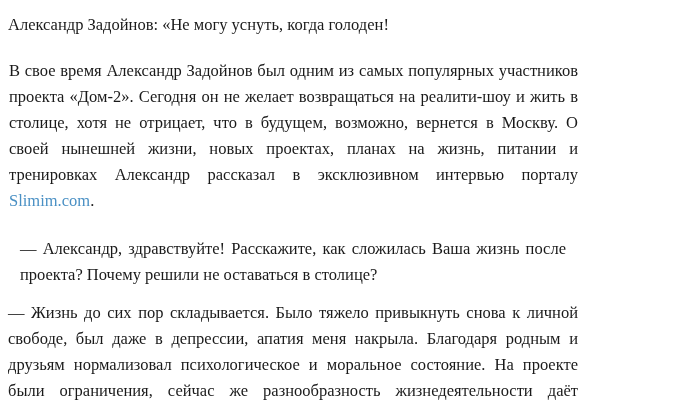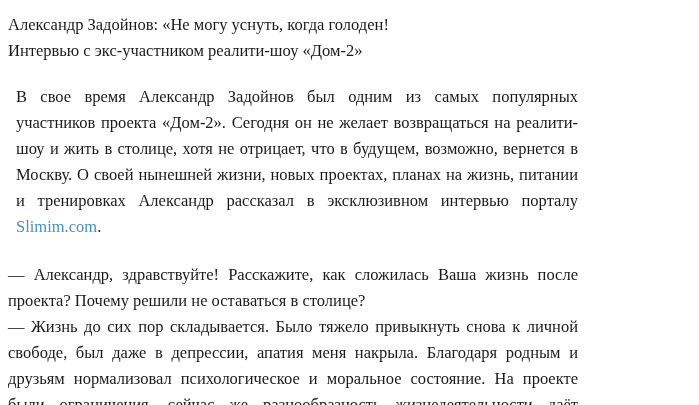--- a/index.html
+++ b/index.html
@@ -30,58 +30,57 @@
     max-width: 660px;
   }
   .headline .line {
     display: block;
   }
   .body-para {
     font-family: "Liberation Serif", serif;
     font-size: 16.5px;
     line-height: 26px;
     color: #1a1a1a;
-    margin: 0 0 22px 8px;
+    margin: 0 0 22px 1px;
     text-align: justify;
     text-justify: inter-word;
     max-width: 668px;
   }
   .body-para:last-child {
     margin-bottom: 0;
   }
   .qa-block {
     font-family: "Liberation Serif", serif;
     font-size: 16.5px;
     line-height: 26px;
     color: #1a1a1a;
     max-width: 668px;
   }
   .qa-q {
-    margin: 0;
+    margin: 12px;
     text-align: justify;
     text-justify: inter-word;
   }
   .qa-a {
     margin: 0;
     text-align: justify;
     text-justify: inter-word;
   }
   a.inline-link {
     color: #4a90c4;
     text-decoration: none;
   }
 </style>
 </head>
 <body>
 
 <div class="page">
 
   <h1 class="headline">
     <span class="line">Александр Задойнов: «Не могу уснуть, когда голоден!</span>
-    <span class="line">Интервью с экс-участником реалити-шоу «Дом-2»</span>
   </h1>
 
   <p class="body-para"><span>В свое время Александр Задойнов был одним из самых популярных участников проекта «Дом-2». Сегодня он не желает возвращаться на реалити-шоу и жить в столице, хотя не отрицает, что в будущем, возможно, вернется в Москву. О своей нынешней жизни, новых проектах, планах на жизнь, питании и тренировках Александр рассказал в эксклюзивном интервью порталу </span><a class="inline-link" href="#">Slimim.com</a><span>.</span></p>
 
   <div class="qa-block">
     <p class="qa-q">— Александр, здравствуйте! Расскажите, как сложилась Ваша жизнь после проекта? Почему решили не оставаться в столице?</p>
     <p class="qa-a">— Жизнь до сих пор складывается. Было тяжело привыкнуть снова к личной свободе, был даже в депрессии, апатия меня накрыла. Благодаря родным и друзьям нормализовал психологическое и моральное состояние. На проекте были ограничения, сейчас же разнообразность жизнедеятельности даёт возможность попробовать себя в разных направлениях.</p>
   </div>
 
 </div>

